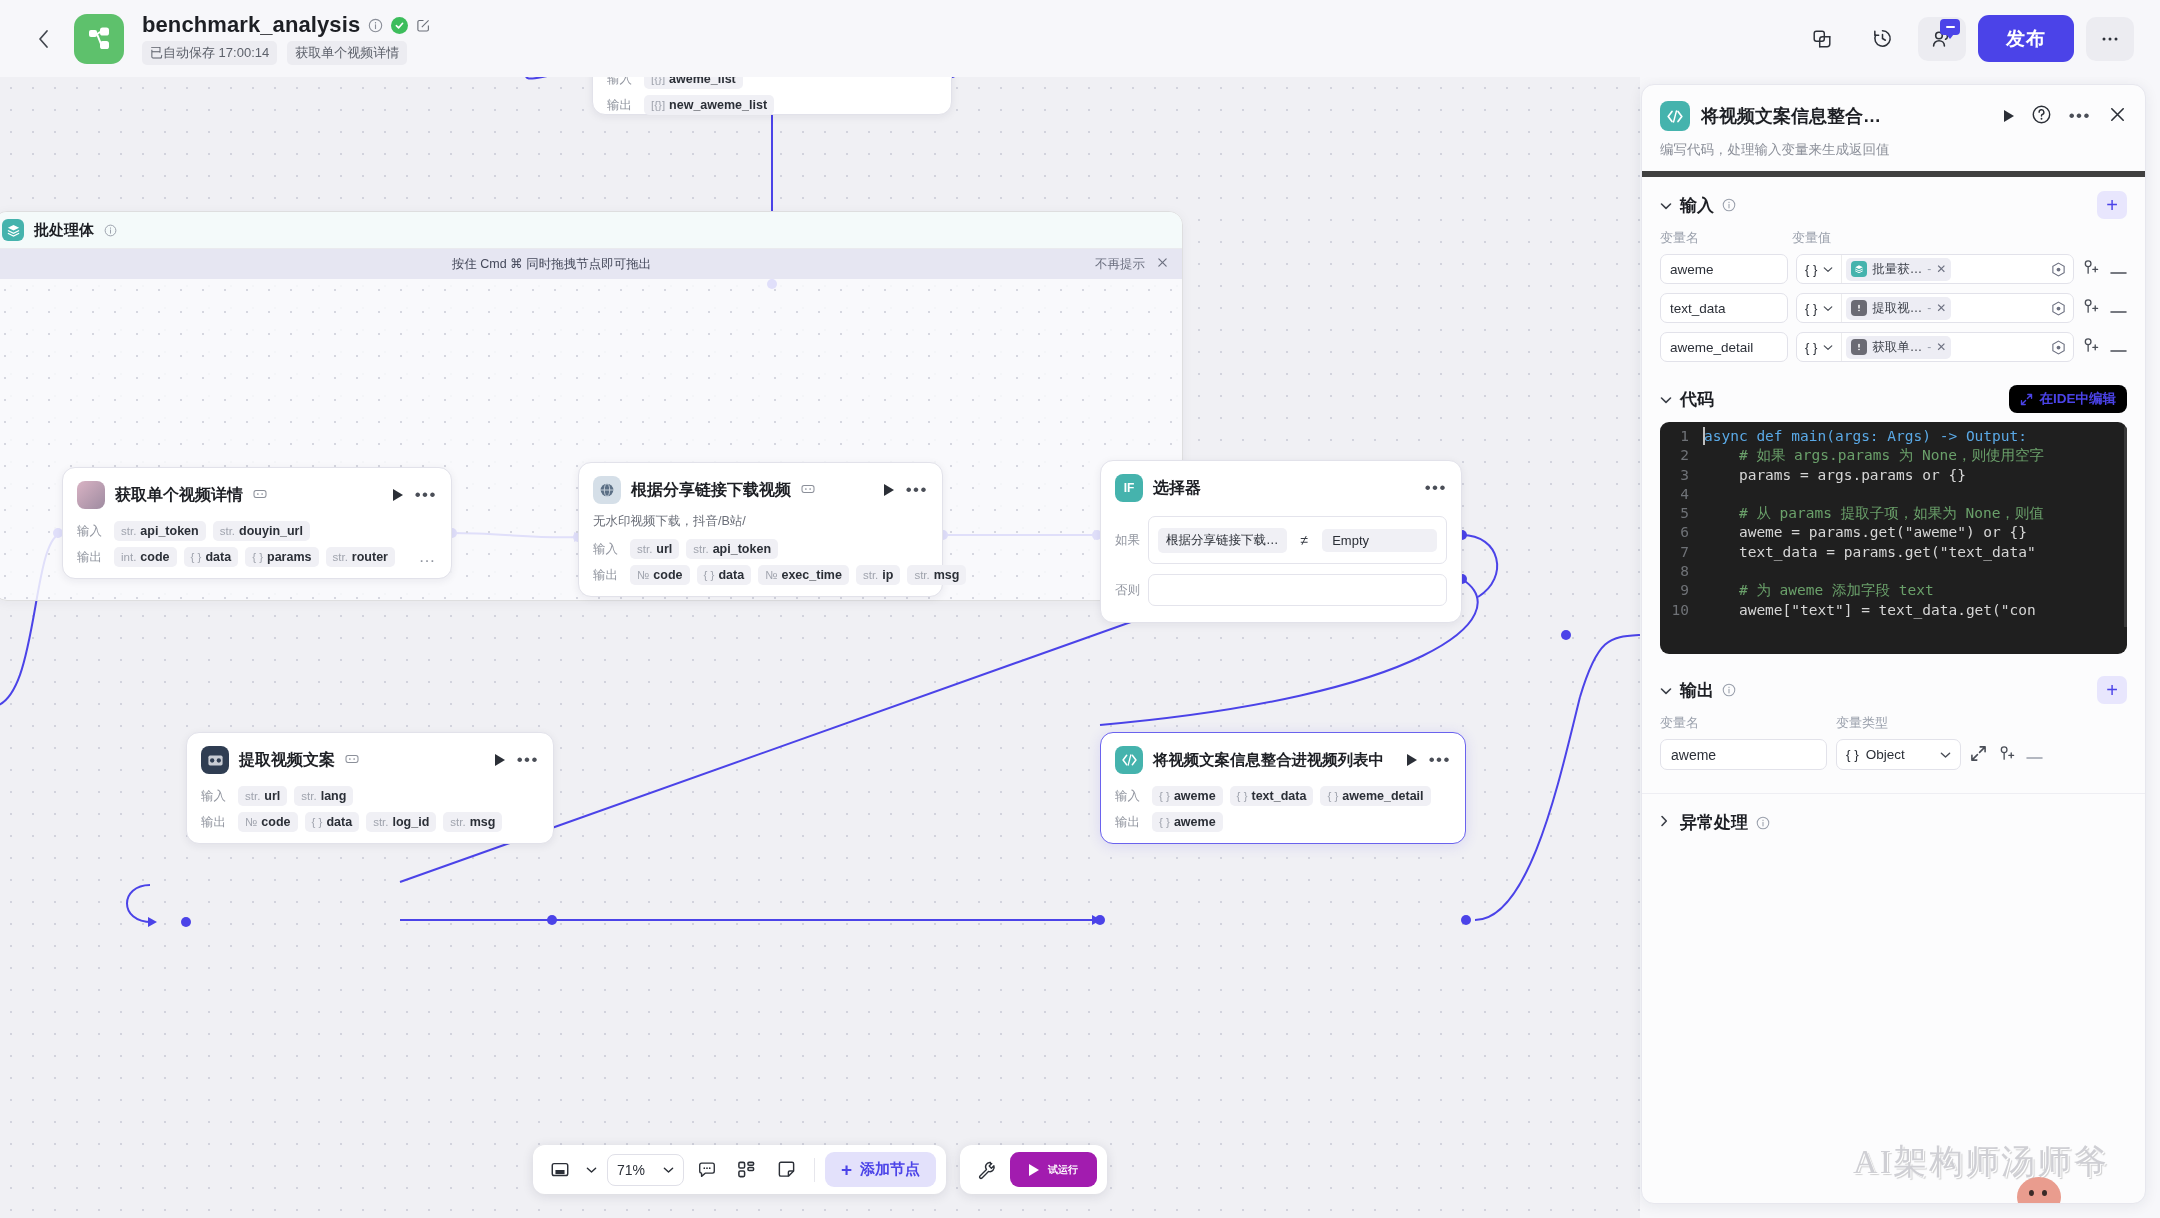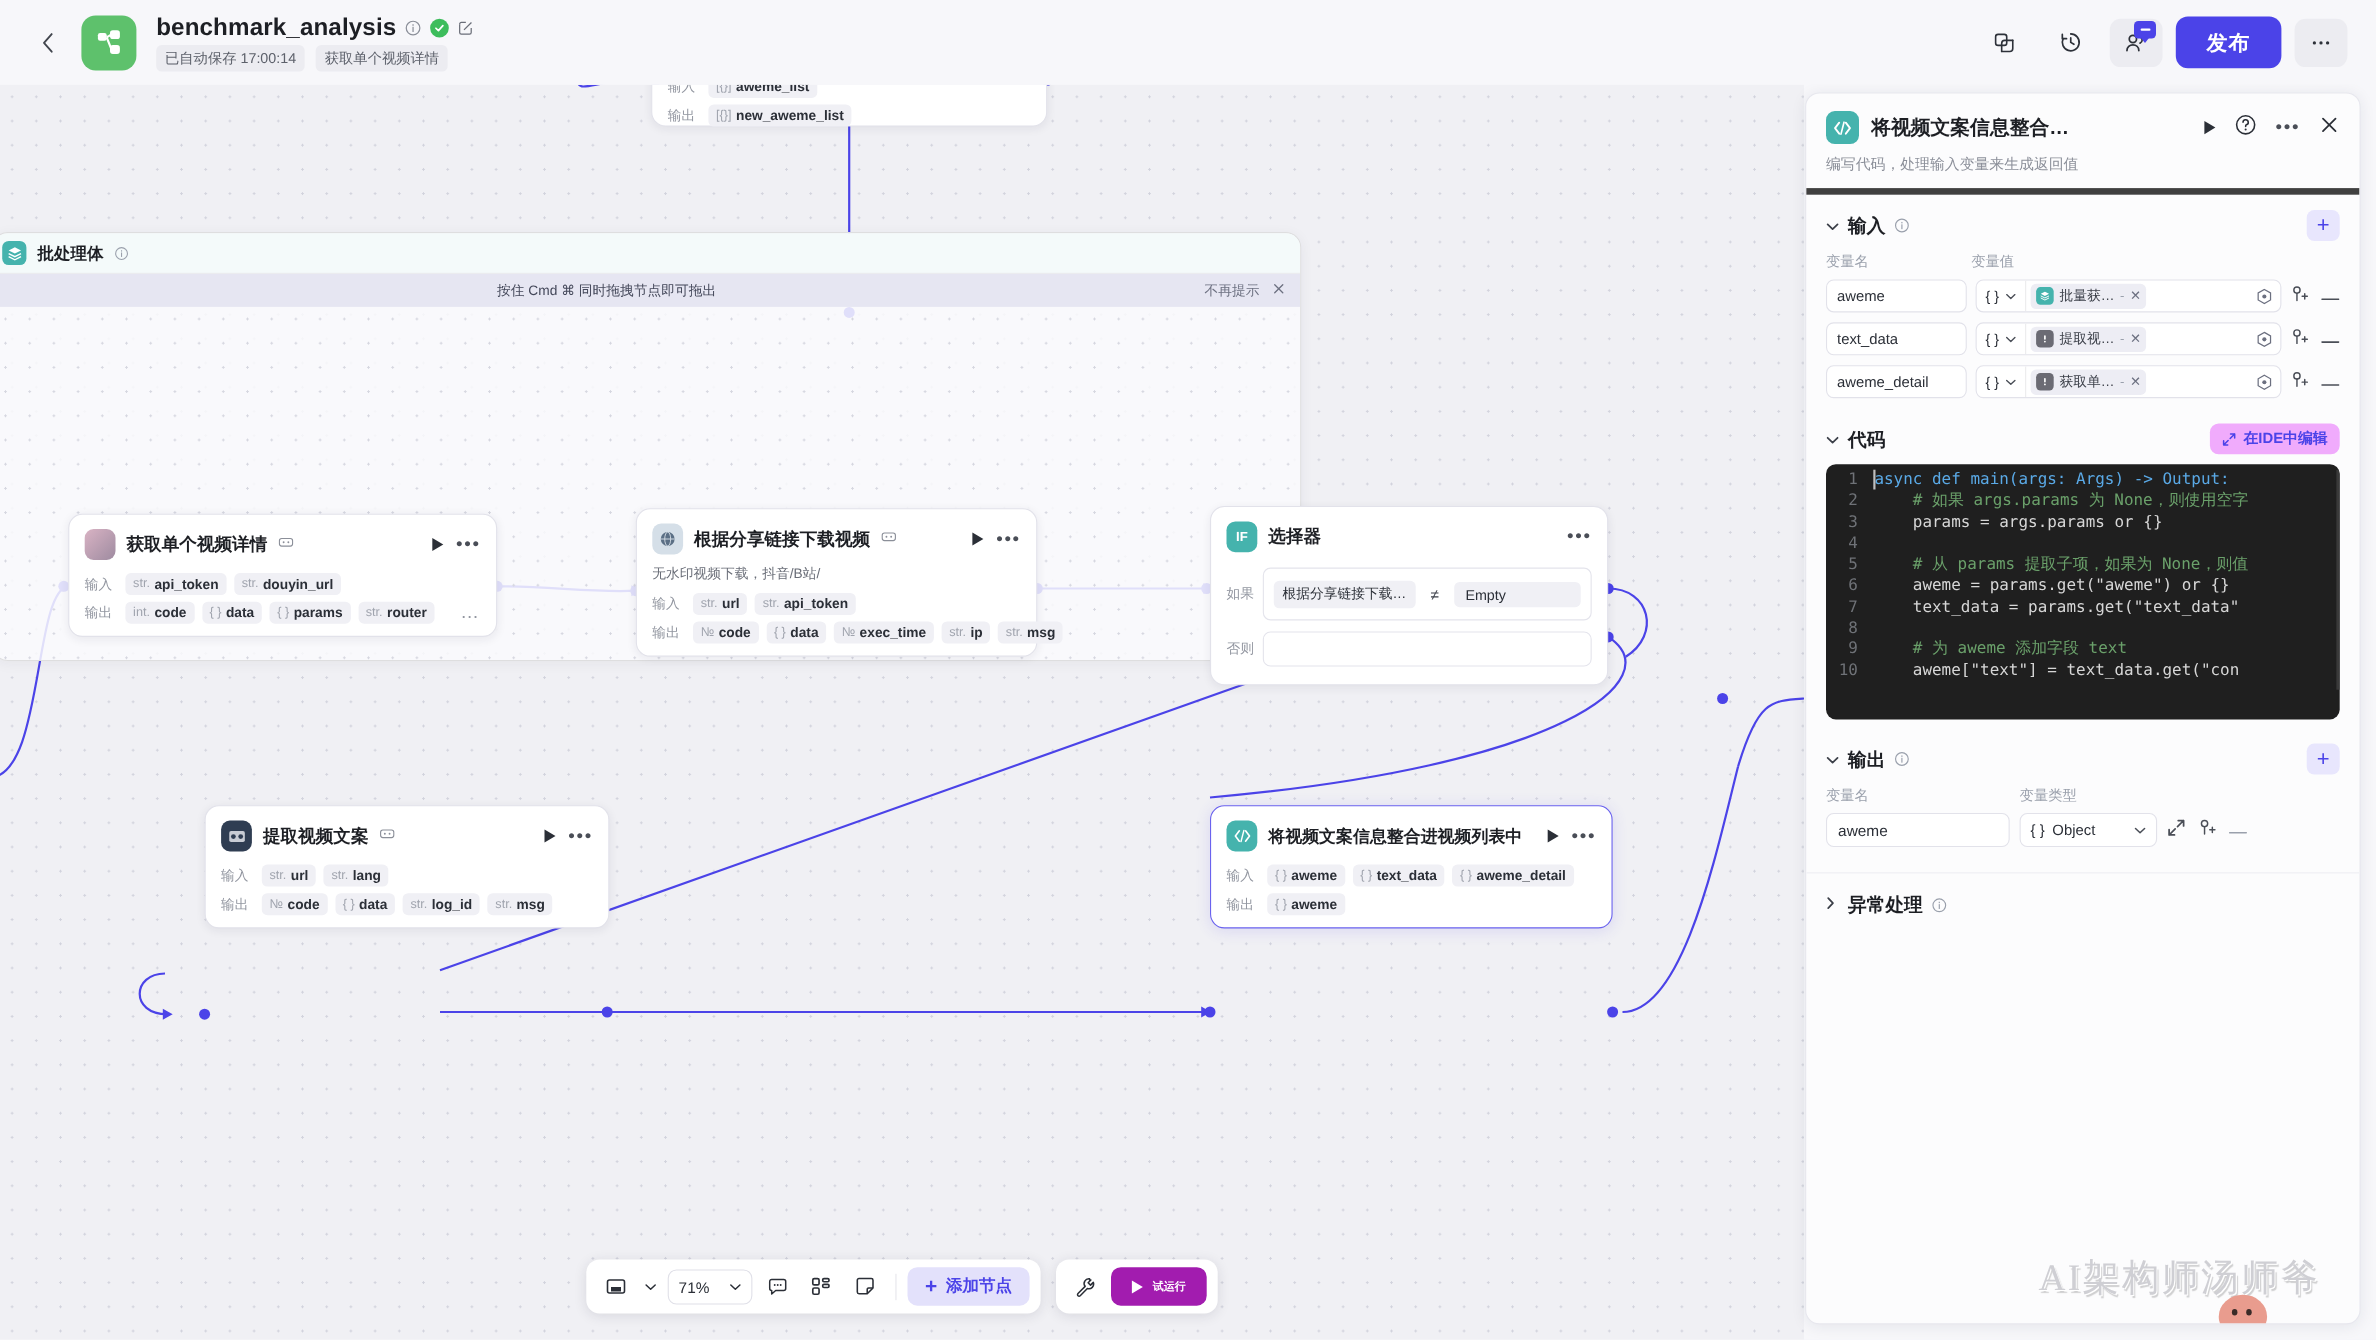--- a/index.html
+++ b/index.html
@@ -201,21 +201,21 @@
   .vv-ref { display:flex;align-items:center;gap:5px;background:#ededf4;margin:0 0 0 4px;border-radius:5px;padding:2px 5px;height:23px; }
   .vv-ref .rico { width:16px;height:16px;border-radius:4px;display:flex;align-items:center;justify-content:center;font-size:9px;color:#fff;flex:0 0 auto; }
   .vv-ref .rtxt { font-size:12.5px;color:#3b3f48;max-width:62px;overflow:hidden;white-space:nowrap;text-overflow:ellipsis; }
   .vv-ref .rdash { font-size:12px;color:#9aa0ac; }
   .vv-ref .rx { font-size:12px;color:#6c7080;cursor:pointer; }
   .vv-end { margin-left:auto;padding-right:7px;display:flex;align-items:center;color:#6c7080; }
   .row-act { display:flex;align-items:center;gap:11px;color:#4a4e57;font-size:15px; }
 
   .code-head { display:flex;align-items:center;gap:8px;padding:0 18px;margin:10px 0 9px 0; }
   .ide-btn {
-    margin-left:auto;background:#f0abfc;color:#4b43e8;border-radius:8px;height:28px;
+    margin-left:auto;background:#000000;color:#4b43e8;border-radius:8px;height:28px;
     display:flex;align-items:center;gap:6px;padding:0 11px;font-size:13.5px;font-weight:600;cursor:pointer;
   }
   .code-box {
     margin:0 18px;background:#1f1f1f;border-radius:9px;overflow:hidden;height:232px;position:relative;
     font-family:"DejaVu Sans Mono","Liberation Mono",monospace;
   }
   .code-inner { display:flex; font-size:14.5px; line-height:19.3px; padding-top:5px;}
   .gutter { width:40px;text-align:right;padding-right:11px;color:#6f7277;flex:0 0 auto;user-select:none; }
   .code-lines { white-space:pre;color:#d6d6d6;padding-left:4px; }
   .cm { color:#6aa06a; }

